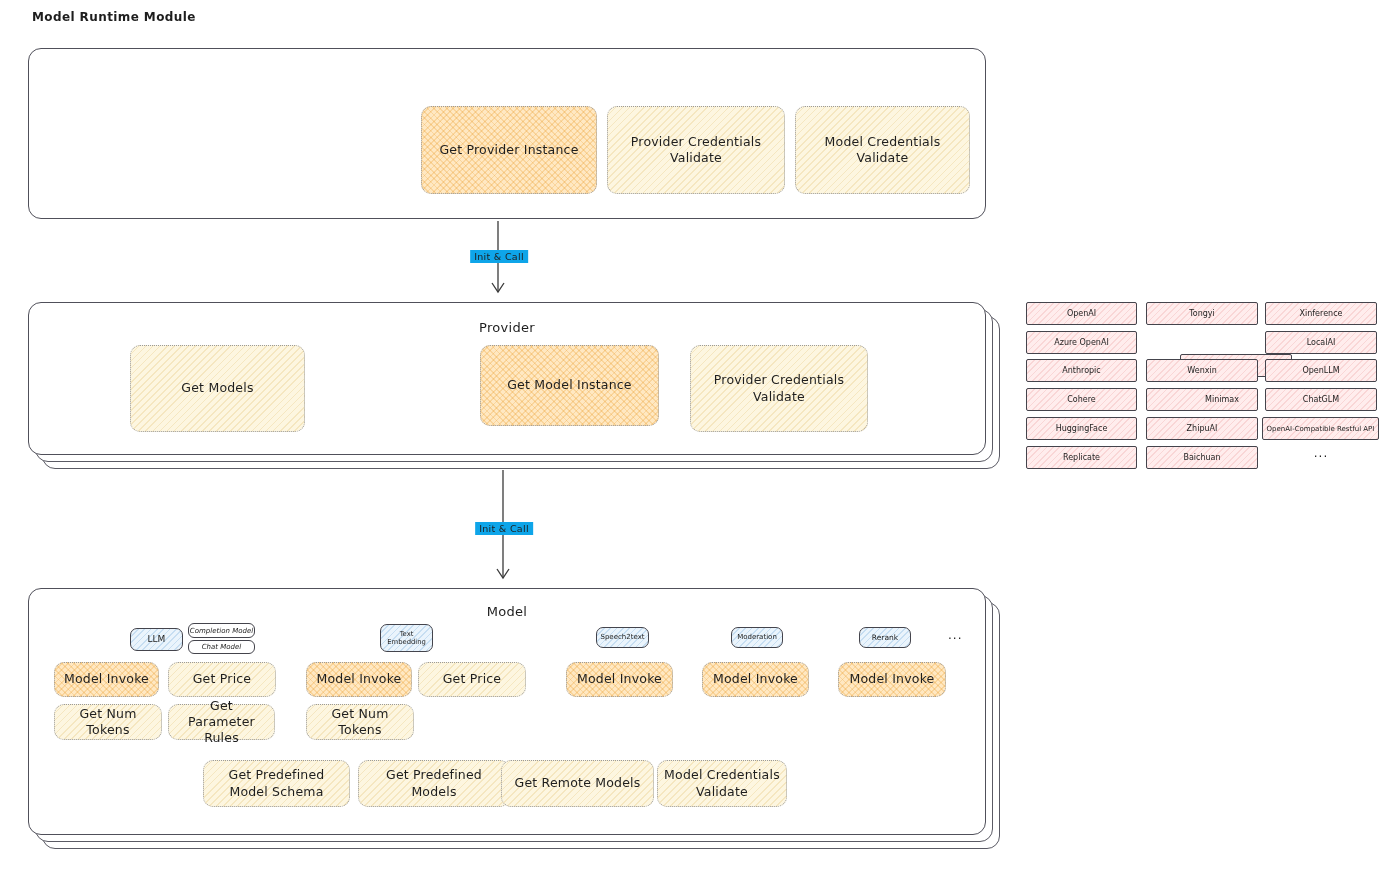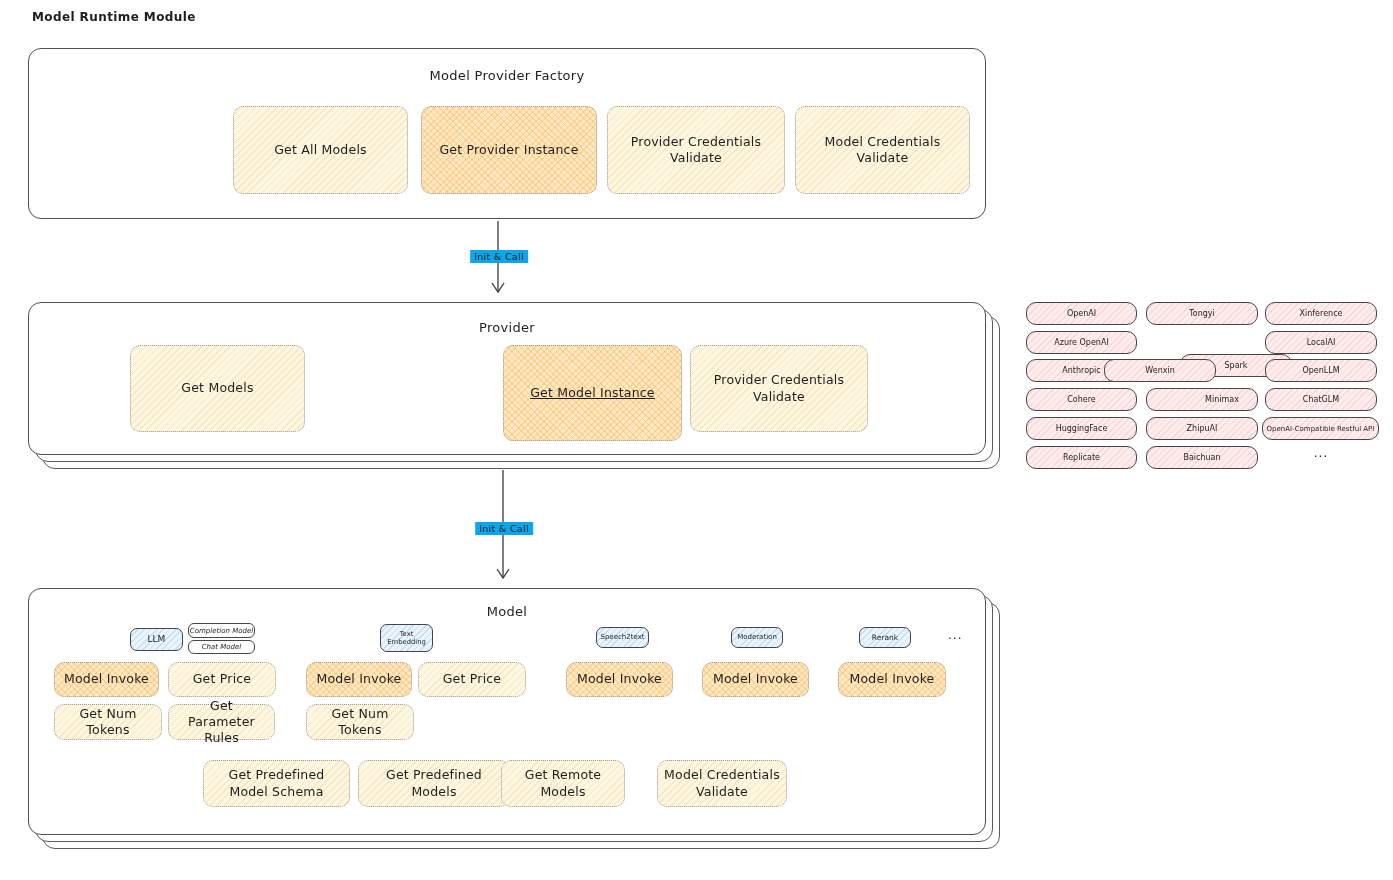--- a/index.html
+++ b/index.html
@@ -20,21 +20,21 @@
       repeating-linear-gradient(135deg, rgba(216,168,64,.20) 0 1.2px, transparent 1.2px 5px),
       #fdf6e0;
   }
   .fnbox.hl{
     background:
       repeating-linear-gradient(45deg, rgba(233,150,32,.24) 0 1.3px, transparent 1.3px 4.5px),
       repeating-linear-gradient(135deg, rgba(233,150,32,.24) 0 1.3px, transparent 1.3px 4.5px),
       #ffe8c2;
   }
   .pinkcell{
-    border:1.3px solid #44444c;border-radius:10px;
+    border:1.3px solid #44444c;border-radius:2px;
     display:flex;align-items:center;justify-content:center;text-align:left;
     font-size:8px;white-space:nowrap;padding:0 3px;
     background:
       repeating-linear-gradient(135deg, rgba(224,110,110,.18) 0 1.2px, transparent 1.2px 4.5px),
       #ffeded;
   }
   .pinkcell.small{font-size:7px;}
   .bluetab{
     border:1.3px solid #44444c;border-radius:7px;
     display:flex;align-items:center;justify-content:center;text-align:center;
@@ -56,25 +56,21 @@
   svg{display:block;}
 </style>
 </head>
 <body>
 
 <div id="canvas">
 
   <div class="abs page-title" style="left:32px;top:10px;">Model Runtime Module</div>
 
   <div class="abs container" style="left:28px;top:48px;width:958px;height:171px;"></div>
-  <div class="abs ctitle" style="left:28px;top:68px;width:958px;">Model Provider Factory</div>
-
-  <div class="abs fnbox" style="left:233px;top:106px;width:175px;height:88px;">
-    <span>Get All Models</span>
-  </div>
+
   <div class="abs fnbox hl" style="left:421px;top:106px;width:176px;height:88px;">
     <span>Get Provider Instance</span>
   </div>
   <div class="abs fnbox" style="left:607px;top:106px;width:178px;height:88px;">
     <span>Provider Credentials Validate</span>
   </div>
   <div class="abs fnbox" style="left:795px;top:106px;width:175px;height:88px;">
     <span>Model Credentials Validate</span>
   </div>
 
@@ -85,21 +81,21 @@
   <div class="abs arrowlabel" style="left:499px;top:250px;">Init &amp; Call</div>
 
   <div class="abs stack" style="left:42px;top:316px;width:958px;height:153px;"></div>
   <div class="abs stack" style="left:35px;top:309px;width:958px;height:153px;"></div>
   <div class="abs container" style="left:28px;top:302px;width:958px;height:153px;"></div>
   <div class="abs ctitle" style="left:28px;top:320px;width:958px;">Provider</div>
 
   <div class="abs fnbox" style="left:130px;top:345px;width:175px;height:87px;">
     <span>Get Models</span>
   </div>
-  <div class="abs fnbox hl" style="left:503px;top:345px;width:179px;height:96px;text-decoration:underline;">
+  <div class="abs fnbox hl" style="left:480px;top:345px;width:179px;height:81px;">
     <span>Get Model Instance</span>
   </div>
   <div class="abs fnbox" style="left:690px;top:345px;width:178px;height:87px;">
     <span>Provider Credentials Validate</span>
   </div>
 
   <div class="abs pinkcell" style="left:1026px;top:302px;width:111px;height:23px;">
       <span>OpenAI</span>
     </div>
   <div class="abs pinkcell" style="left:1026px;top:331px;width:111px;height:23px;">
@@ -117,21 +113,21 @@
   <div class="abs pinkcell" style="left:1026px;top:446px;width:111px;height:23px;">
       <span>Replicate</span>
     </div>
 
   <div class="abs pinkcell" style="left:1146px;top:302px;width:112px;height:23px;">
       <span>Tongyi</span>
     </div>
   <div class="abs pinkcell" style="left:1180px;top:331px;width:112px;height:23px;margin-top:23px;">
       <span>Spark</span>
     </div>
-  <div class="abs pinkcell" style="left:1104px;top:359px;width:112px;height:23px;">
+  <div class="abs pinkcell" style="left:1146px;top:359px;width:112px;height:23px;">
       <span>Wenxin</span>
     </div>
   <div class="abs pinkcell" style="left:1146px;top:388px;width:112px;height:23px;padding-left:43px;">
       <span>Minimax</span>
     </div>
   <div class="abs pinkcell" style="left:1146px;top:417px;width:112px;height:23px;">
       <span>ZhipuAI</span>
     </div>
   <div class="abs pinkcell" style="left:1146px;top:446px;width:112px;height:23px;">
       <span>Baichuan</span>
@@ -206,20 +202,20 @@
   <div class="abs fnbox hl" style="left:838px;top:662px;width:108px;height:35px;">
       <span>Model Invoke</span>
     </div>
 
   <div class="abs fnbox" style="left:203px;top:760px;width:147px;height:47px;">
       <span>Get Predefined Model Schema</span>
     </div>
   <div class="abs fnbox" style="left:358px;top:760px;width:152px;height:47px;">
       <span>Get Predefined Models</span>
     </div>
-  <div class="abs fnbox" style="left:501px;top:760px;width:124px;height:47px;">
+  <div class="abs fnbox" style="left:501px;top:760px;width:153px;height:47px;">
       <span>Get Remote Models</span>
     </div>
   <div class="abs fnbox" style="left:657px;top:760px;width:130px;height:47px;">
       <span>Model Credentials Validate</span>
     </div>
 
 </div>
 
 </body></html>

